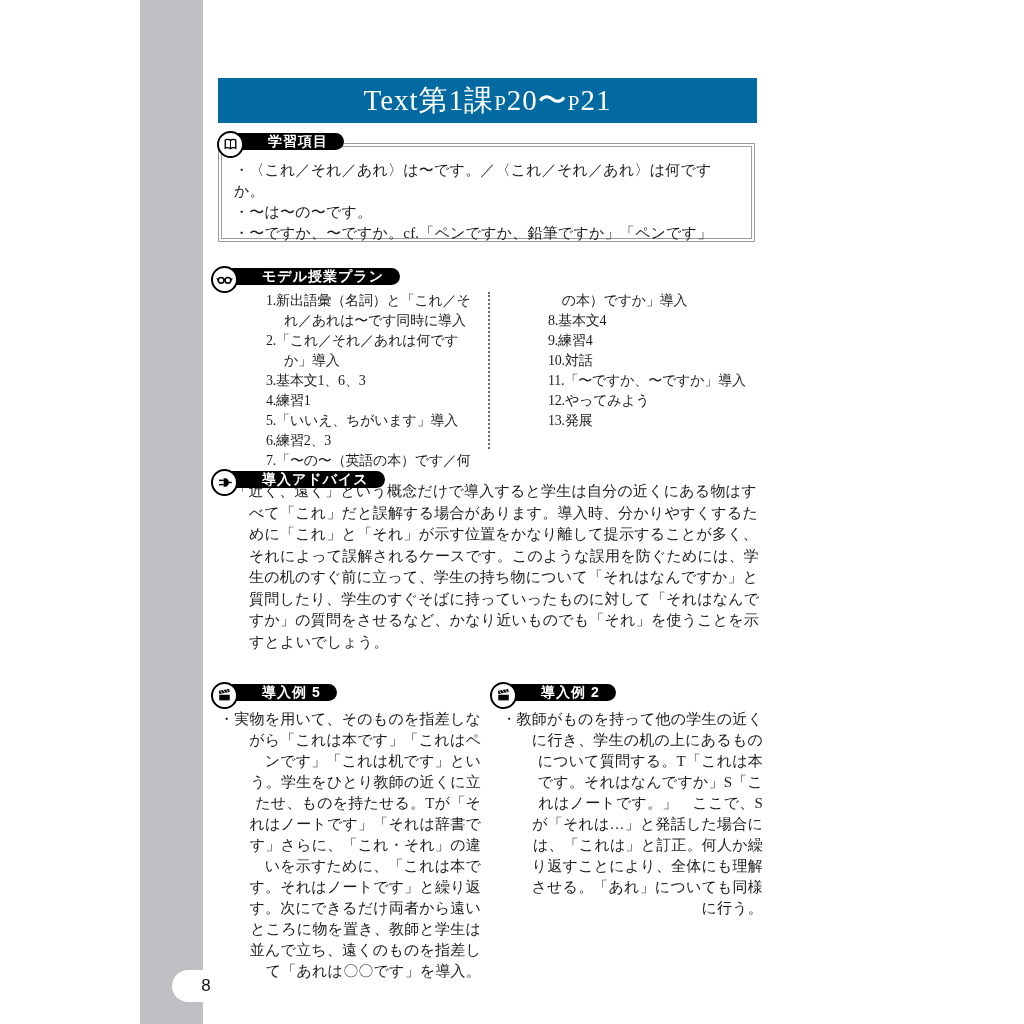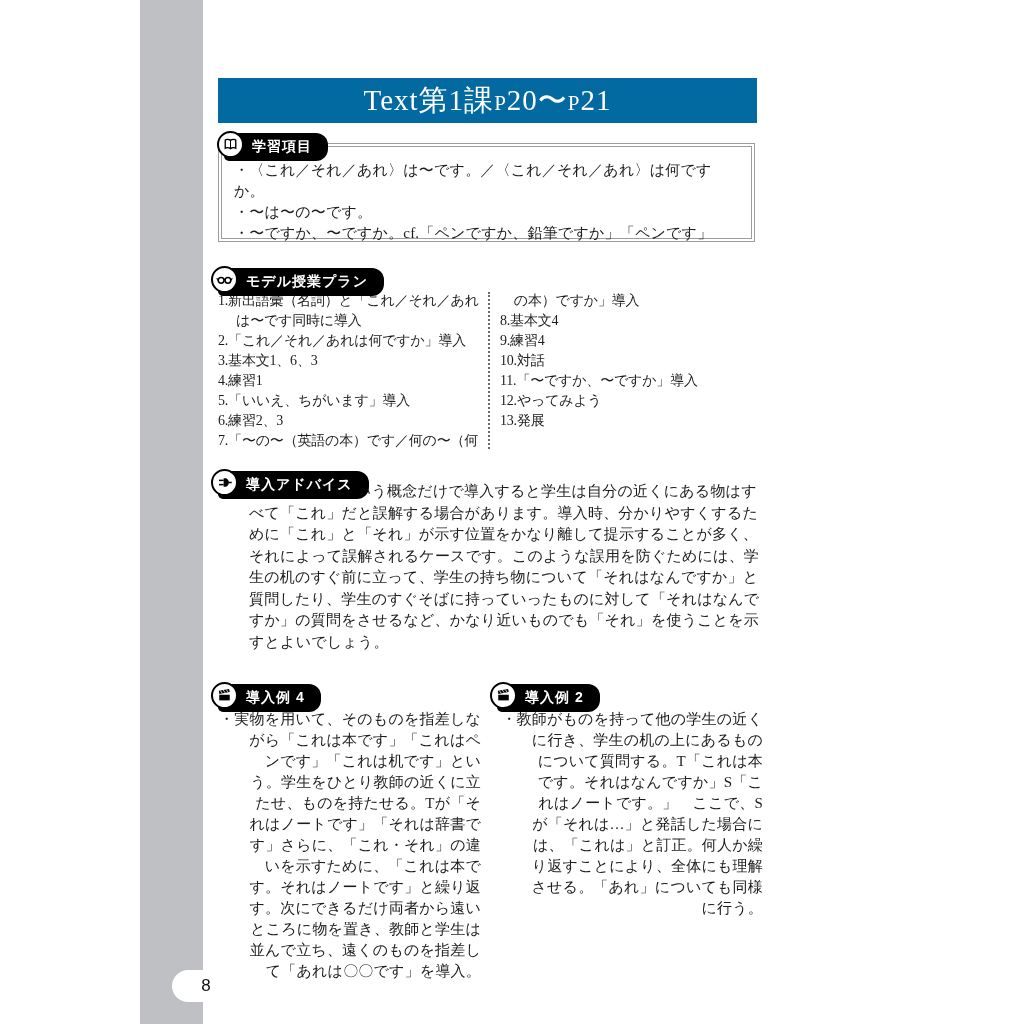--- a/index.html
+++ b/index.html
@@ -20,26 +20,26 @@
     font-size:17px;color:#111;
   }
   .title-bar{
     position:absolute;left:218px;top:78px;width:539px;height:45px;
     background:#0369a1;color:#fff;
     display:flex;align-items:center;justify-content:center;
     font-size:29px;letter-spacing:1px;
   }
   .title-bar .small-cap{font-size:21px;}
   .badge{
-    position:absolute;height:28px;background:#000;color:#fff;
+    position:absolute;height:17px;background:#000;color:#fff;
     border-radius:5px 12px 12px 5px;
     font-family:"Liberation Sans","DejaVu Sans",sans-serif;
     font-weight:bold;font-size:14px;letter-spacing:1px;
-    display:inline-flex;align-items:center;
-    padding:0 16px 0 28px;white-space:nowrap;z-index:3;
+    display:inline-flex;
+    padding:0 16px 0 44px;white-space:nowrap;z-index:3;
   }
   .badge-circle{
     position:absolute;left:-7px;top:-2px;width:27px;height:27px;
     background:#fff;border:2px solid #000;border-radius:50%;
     box-sizing:border-box;display:flex;align-items:center;justify-content:center;
   }
   .learning-box{
     position:absolute;left:218px;top:143px;width:537px;height:99px;
     border:4px double #9b9da0;box-sizing:border-box;background:#fff;
   }
@@ -49,21 +49,21 @@
     font-size:15px;line-height:21px;letter-spacing:0.2px;
   }
   .learning-items .li-flat{white-space:pre-wrap;}
   .plan-badge{left:218px;top:268px;}
   .plan-col{
     position:absolute;top:291px;font-size:14px;line-height:20px;
     letter-spacing:-0.2px;
   }
   .plan-col-left{left:218px;width:266px;}
   .plan-col-right{left:500px;width:262px;}
-  .plan-col .plan-item{padding-left:18px;text-indent:-18px;white-space:pre-wrap;}
+  .plan-col .plan-item{padding-left:18px;text-indent:-18px;white-space:pre-wrap;margin-left:48px;}
   .plan-divider{
     position:absolute;left:488px;top:292px;height:157px;width:0;
     border-left:2px dotted #6a6a6a;
   }
   .advice-badge{left:218px;top:471px;}
   .advice-text{
     position:absolute;left:218px;top:481px;width:545px;
     font-size:15px;line-height:21.5px;letter-spacing:0.2px;
   }
   .advice-text .para{margin:0;padding-left:31px;text-indent:-31px;white-space:pre-wrap;}
@@ -159,21 +159,21 @@
     <svg viewBox="0 0 20 20" width="15" height="15" aria-hidden="true">
       <g transform="rotate(-10 4 7)">
         <rect x="3" y="3.5" width="14" height="4.2" fill="#000"></rect>
         <line x1="5" y1="3.5" x2="7" y2="7.7" stroke="#fff" stroke-width="1"></line>
         <line x1="9" y1="3.5" x2="11" y2="7.7" stroke="#fff" stroke-width="1"></line>
         <line x1="13" y1="3.5" x2="15" y2="7.7" stroke="#fff" stroke-width="1"></line>
       </g>
       <rect x="3" y="9" width="14" height="7.5" fill="#000"></rect>
     </svg>
   </span>
-  <span class="badge-label">導入例 4</span>
+  <span class="badge-label">導入例 5</span>
 </div>
 <div class="example-text example1-text">
     <p class="para">・実物を用いて、そのものを指差しながら「これは本です」「これはペンです」「これは机です」という。学生をひとり教師の近くに立たせ、ものを持たせる。Tが「それはノートです」「それは辞書です」さらに、「これ・それ」の違いを示すために、「これは本です。それはノートです」と繰り返す。次にできるだけ両者から遠いところに物を置き、教師と学生は並んで立ち、遠くのものを指差して「あれは〇〇です」を導入。</p>
   </div>
 
 <div class="badge example2-badge">
   <span class="badge-circle">
     <svg viewBox="0 0 20 20" width="15" height="15" aria-hidden="true">
       <g transform="rotate(-10 4 7)">
         <rect x="3" y="3.5" width="14" height="4.2" fill="#000"></rect>

